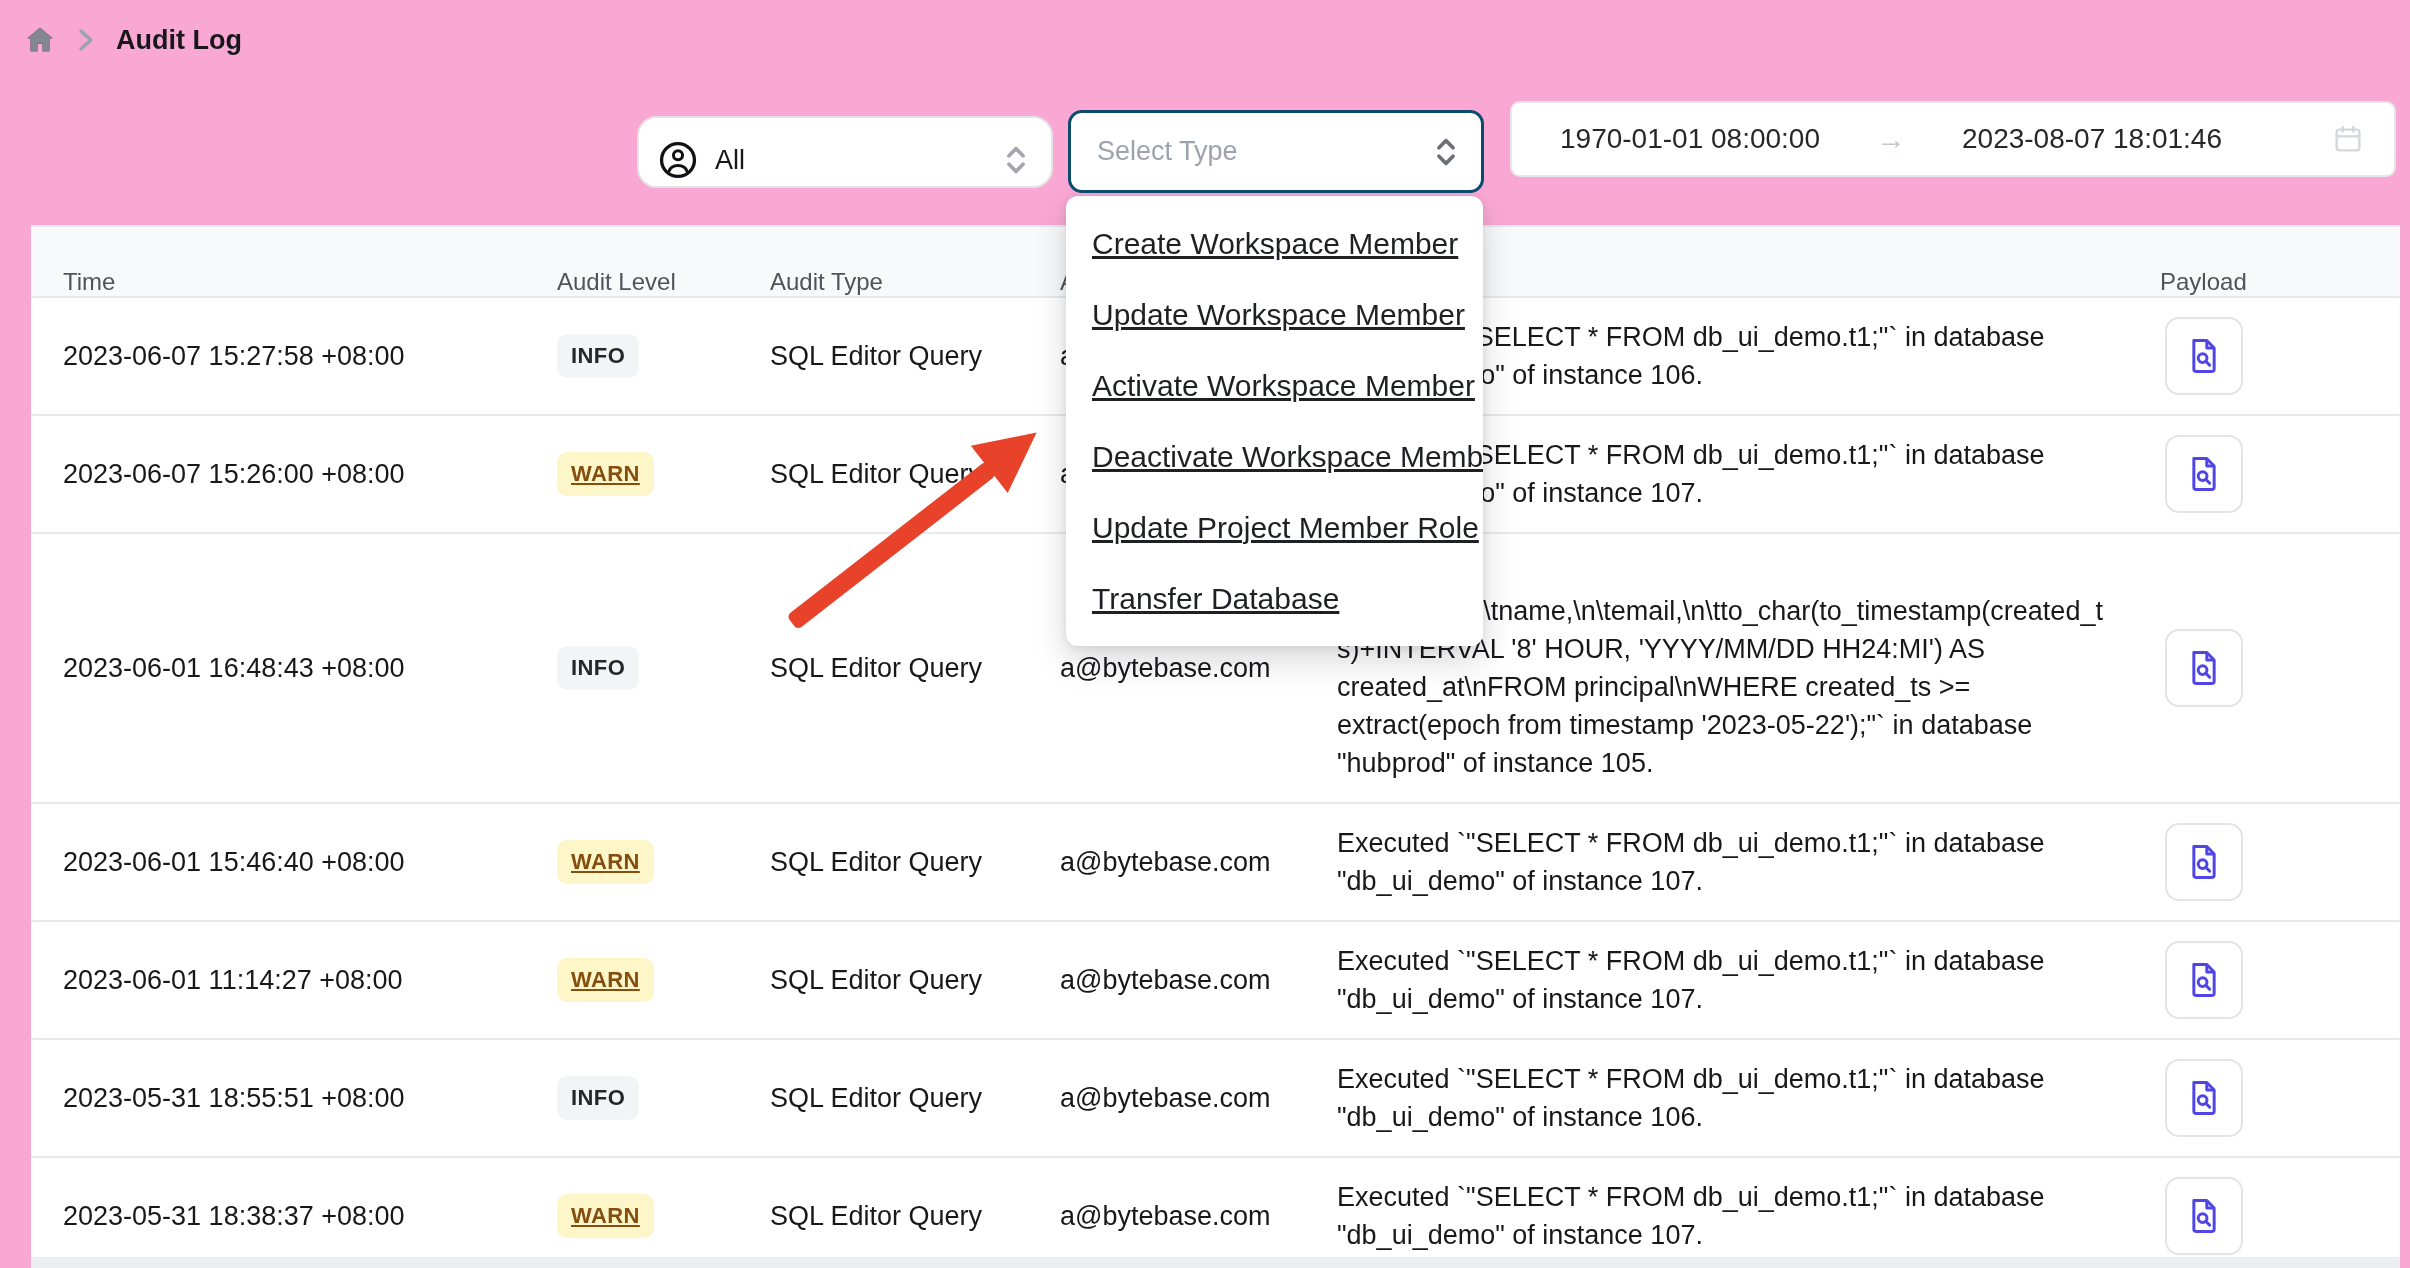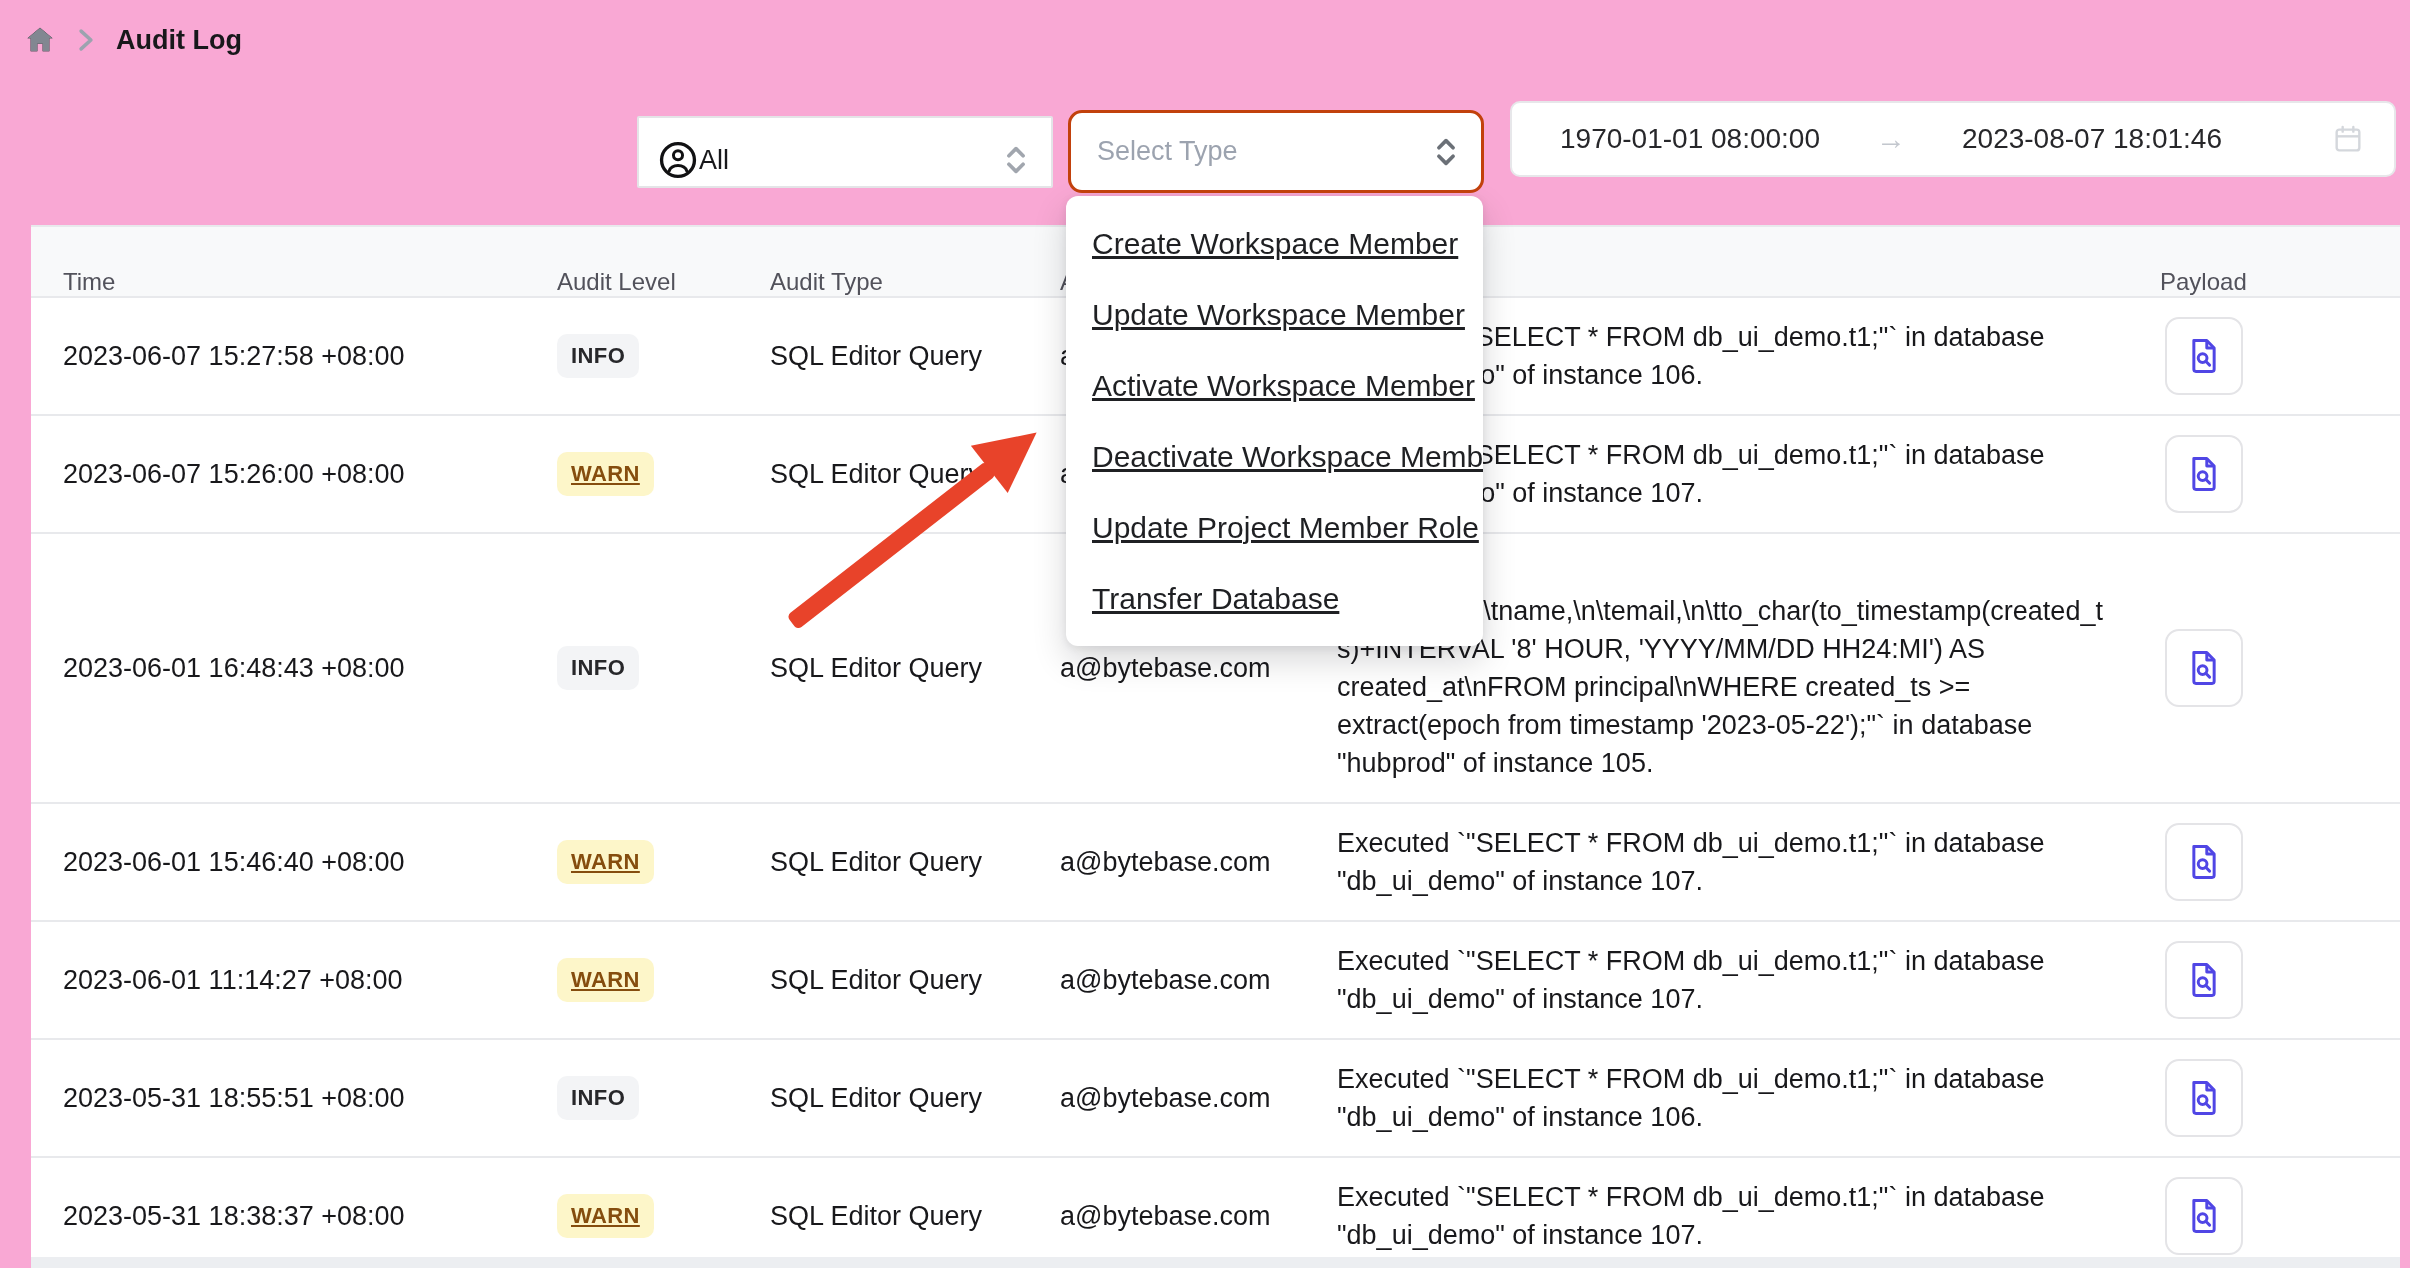--- a/index.html
+++ b/index.html
@@ -6,27 +6,27 @@
   html,body { margin:0; padding:0; background:#fff; }
   body { font-family:"Liberation Sans","DejaVu Sans",sans-serif; color:#18181b; }
   .page { position:relative; width:2410px; height:1268px; overflow:hidden; background:#f9a8d4; }
 
   
   .breadcrumb { position:absolute; left:24px; top:24px; display:flex; align-items:center; gap:20px; }
   .crumb-title { font-size:27px; font-weight:600; color:#18181b; }
 
   
   .select-all { position:absolute; left:637px; top:116px; width:416px; height:72px;
-    border:2px solid #e4e4e7; border-radius:2px; display:flex; align-items:center;
-    padding:16px 20px 0 18px; background:#fff; }
+    border:2px solid #e4e4e7; border-radius:20px; display:flex; align-items:center;
+    padding:16px 20px 0 18px; gap:16px; background:#fff; }
   .select-all .label { font-size:27px; color:#18181b; }
   .chevrons { margin-left:auto; }
 
   .select-type { position:absolute; left:1068px; top:110px; width:416px; height:83px;
-    border:3px solid #c2410c; border-radius:14px; display:flex; align-items:center;
+    border:3px solid #0c4a6e; border-radius:14px; display:flex; align-items:center;
     padding:0 20px 0 26px; background:#fff; z-index:11; }
   .select-type .placeholder { font-size:27px; color:#9ca3af; }
 
   .date-range { position:absolute; left:1510px; top:101px; width:886px; height:76px;
     border:2px solid #e7e7ea; border-radius:10px; display:flex; align-items:center;
     padding:0 30px 0 48px; background:#fff; }
   .date-range .dt { font-size:28px; color:#27272a; }
   .date-range .arrow { color:#c3c7ce; font-size:30px; margin:0 56px; }
   .date-range .cal { margin-left:auto; }
 

